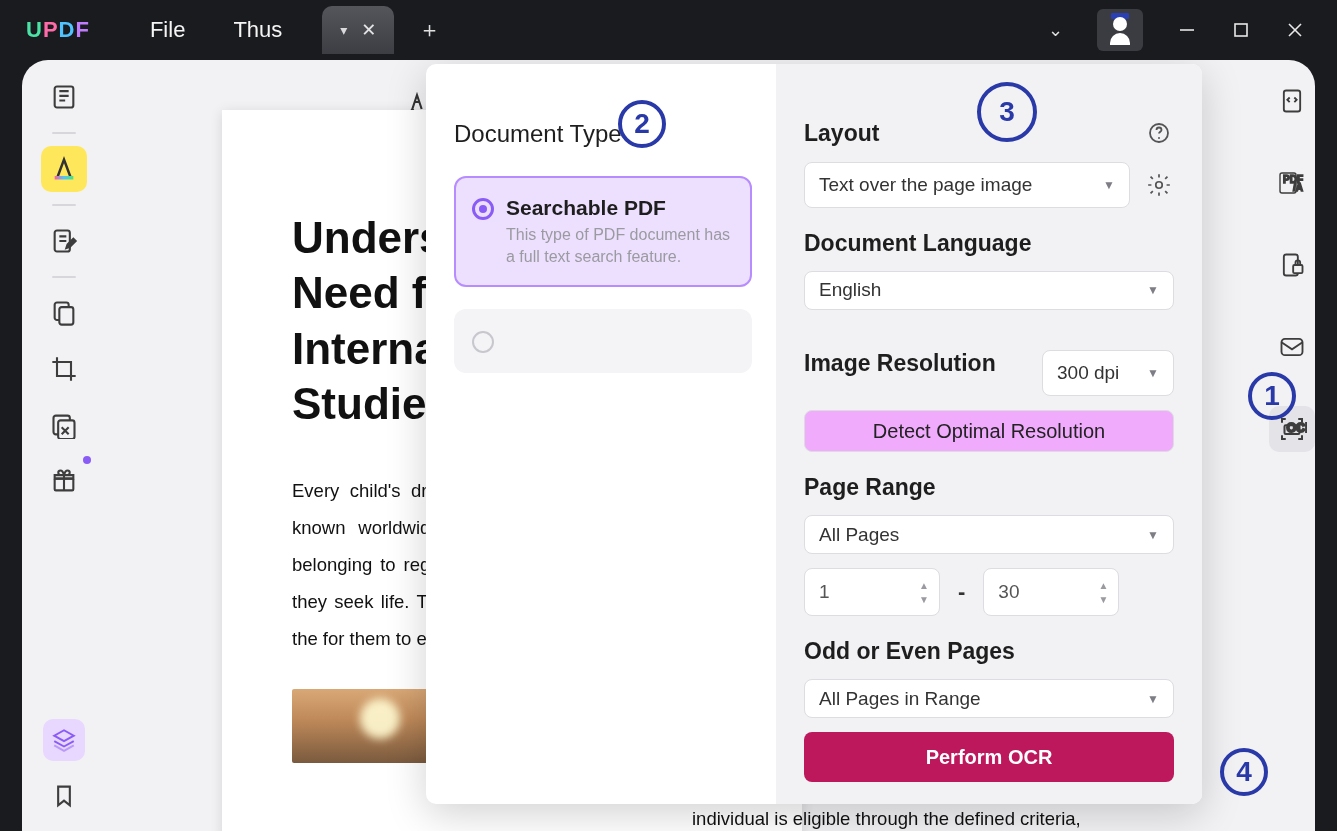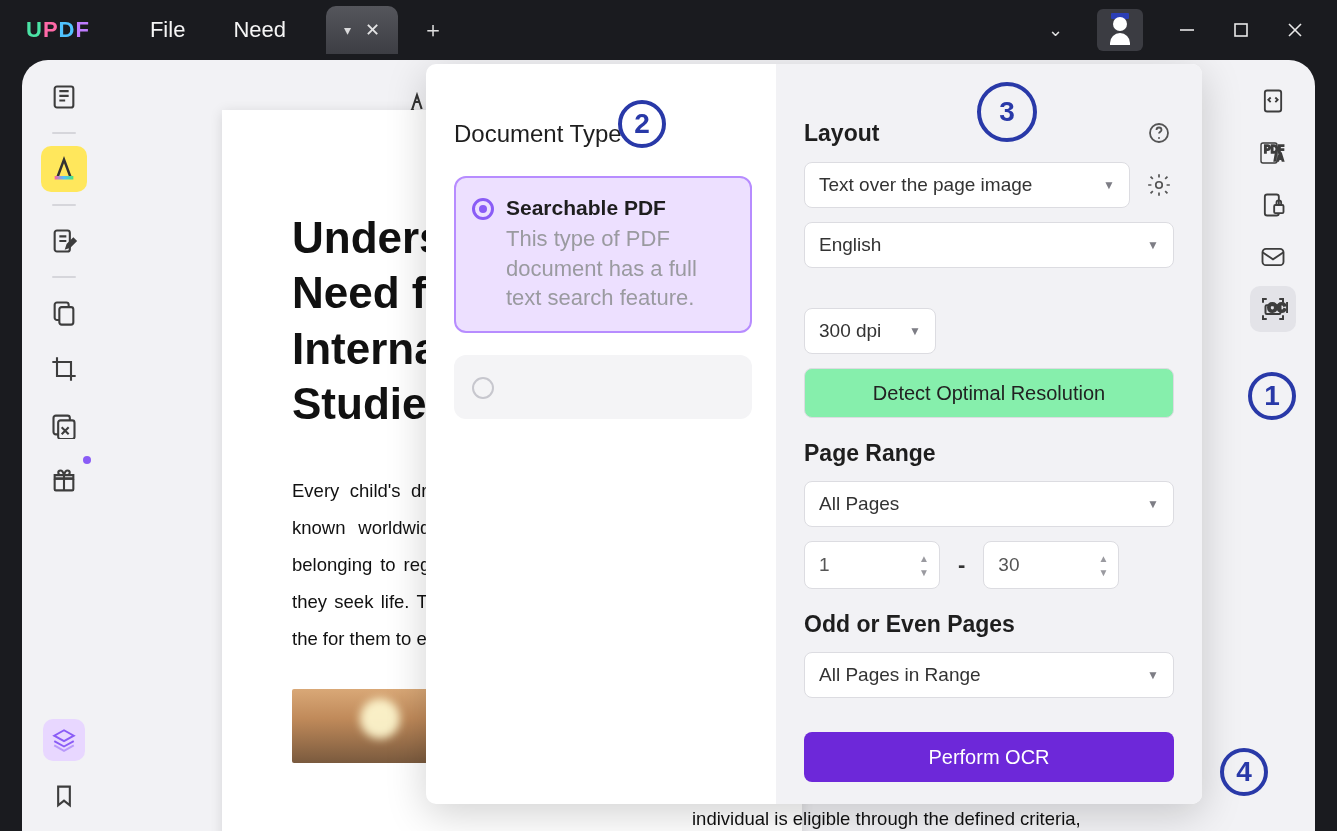--- a/index.html
+++ b/index.html
@@ -35,21 +35,21 @@
   .tool { width: 46px; height: 46px; border-radius: 10px; display: flex; align-items: center; justify-content: center; cursor: pointer; }
   .tool.active { background: #ffe75c; }
   .tool svg { width: 28px; height: 28px; }
   .sep { width: 24px; height: 2px; background: #d6d6db; border-radius: 2px; margin: 2px 0; }
   .lefttools .bottom { position: absolute; bottom: 12px; display: flex; flex-direction: column; align-items: center; gap: 12px; }
   .layers { width: 42px; height: 42px; background: #e8d7ff; border-radius: 10px; display:flex; align-items:center; justify-content:center; }
   .gift { position: relative; }
   .gift-dot { position: absolute; top: -2px; right: -4px; width: 8px; height: 8px; border-radius: 50%; background: #8a5cf6; }
 
   
-  .righttools { position: absolute; right: 0; top: 0; width: 84px; height: 100%; display: flex; flex-direction: column; align-items: center; padding-top: 18px; gap: 6px; }
+  .righttools { position: absolute; right: 0; top: 0; width: 84px; height: 100%; display: flex; flex-direction: column; align-items: flex-end; padding-top: 18px; gap: 36px; }
   .rtool { width: 46px; height: 46px; border-radius: 10px; display: flex; align-items: center; justify-content: center; cursor: pointer; }
   .rtool.active { background: #e3e3e8; }
   .rtool .lbl { font-size: 10px; font-weight: 700; fill: #3c3c3c; }
 
   
   .page { position: absolute; left: 200px; top: 50px; width: 580px; height: 860px; background: #fff; box-shadow: 0 2px 12px rgba(0,0,0,.12); padding: 100px 70px 0 70px; }
   .page h1 { font-size: 44px; font-weight: 800; line-height: 1.26; color: #111; }
   .page p { margin-top: 40px; font-size: 18.5px; line-height: 2.0; color: #111; text-align: justify; }
   .page .pic { margin-top: 32px; height: 74px; background: linear-gradient(180deg,#d9a877,#c08a5a 40%,#7a5a3e); border-radius: 2px; position: relative; overflow:hidden; }
   .page .pic::before { content:''; position:absolute; inset:0; background: radial-gradient(circle at 20% 40%, rgba(255,250,210,.9) 0 18px, transparent 22px), radial-gradient(circle at 45% 55%, rgba(255,250,210,.75) 0 14px, transparent 18px), radial-gradient(circle at 70% 45%, rgba(255,250,210,.6) 0 12px, transparent 16px); filter: blur(4px); }
@@ -64,38 +64,38 @@
   .ocr-left { width: 350px; padding: 56px 24px 0 28px; }
   .ocr-left h2 { font-size: 24px; font-weight: 400; color: #1e1e1e; margin-bottom: 28px; }
   .doctype { border: 2px solid transparent; border-radius: 12px; padding: 18px 18px 18px 16px; margin-bottom: 22px; display: flex; gap: 12px; cursor: pointer; }
   .doctype.selected { border-color: #b78cff; background: #ede0ff; }
   .doctype.unselected { background: #f4f4f6; }
   .radio { width: 22px; height: 22px; border-radius: 50%; flex: none; display:flex; align-items:center; justify-content:center; margin-top: 2px; }
   .doctype.selected .radio { border: 3px solid #8a5cf6; }
   .doctype.selected .radio::after { content:''; width:8px; height:8px; border-radius:50%; background:#8a5cf6; }
   .doctype.unselected .radio { border: 2px solid #c7c7ce; }
   .dt-title { font-size: 21px; font-weight: 700; color: #1e1e1e; }
-  .dt-sub { font-size: 22px; color: #9a9aa0; margin-top: 4px; line-height: 1.35; }
+  .dt-sub { font-size: 16px; color: #9a9aa0; margin-top: 4px; line-height: 1.35; }
 
   .ocr-right { flex: 1; background: #f2f2f5; padding: 54px 28px 22px 28px; display:flex; flex-direction:column; gap: 14px; position: relative; }
   .row { display:flex; align-items:center; justify-content: space-between; }
   .sec-label { font-size: 23px; font-weight: 700; color: #1e1e1e; }
   .help-ic, .gear-ic { width: 30px; height: 30px; display:flex; align-items:center; justify-content:center; color:#555; cursor:pointer; }
   .select { height: 46px; background: #fff; border: 1px solid #dcdce1; border-radius: 8px; display:flex; align-items:center; justify-content: space-between; padding: 0 14px; font-size: 19px; color:#333; cursor:pointer; }
   .select.small { width: 132px; margin-top: 18px; }
-  .btn-plain { height: 50px; background:#86efac; border:1px solid #dcdce1; border-radius:8px; display:flex; align-items:center; justify-content:center; font-size:20px; color:#222; cursor:pointer; }
+  .btn-plain { height: 50px; background:#f0abfc; border:1px solid #dcdce1; border-radius:8px; display:flex; align-items:center; justify-content:center; font-size:20px; color:#222; cursor:pointer; }
   .range-row { display:flex; align-items:center; gap: 18px; }
   .num { width: 136px; height: 48px; background:#fff; border:1px solid #dcdce1; border-radius:8px; display:flex; align-items:center; padding: 0 8px 0 14px; font-size:19px; color:#555; position:relative; }
   .num .spin { position:absolute; right:6px; top:6px; bottom:6px; width:18px; display:flex; flex-direction:column; justify-content:center; gap:4px; }
   .num .spin div { height: 10px; display:flex; align-items:center; justify-content:center; color:#9a9aa0; font-size:10px; cursor:pointer; }
   .dash { font-size: 22px; font-weight: 700; color:#333; }
   .actions { display:flex; gap: 18px; margin-top: auto; }
   .btn { flex:1; height: 50px; border-radius: 8px; display:flex; align-items:center; justify-content:center; font-size: 20px; cursor:pointer; }
   .btn.cancel { background:#fff; border:1px solid #dcdce1; color:#222; }
-  .btn.primary { background:#6d28d9; color:#fff; }
+  .btn.primary { background:#be185d; color:#fff;font-weight:bold; }
 
   .tri { font-size: 12px; color:#7d7d85; }
 
   
   .anno { position:absolute; width:48px; height:48px; border:4px solid #2939a8; border-radius:50%; display:flex; align-items:center; justify-content:center; font-size:28px; font-weight:700; color:#2939a8; z-index:200; background: transparent; }
   .anno.a1 { left: 1226px; top: 312px; }
   .anno.a2 { left: 596px; top: 40px; }
   .anno.a3 { left: 955px; top: 22px; width:60px; height:60px; }
   .anno.a4 { left: 1198px; top: 688px; }
 
@@ -104,21 +104,21 @@
 <body>
 
 <div class="topbar">
   <div class="logo">
     <span class="u">U</span>
       <span class="p">P</span>
       <span class="d">D</span>
       <span class="f">F</span>
   </div>
   <div class="menu-item">File</div>
-  <div class="menu-item" style="margin-left:48px">Need</div>
+  <div class="menu-item" style="margin-left:48px">Thus</div>
   <div class="tabs">
     <div class="tab">
       <span class="dd">▾</span>
       <span class="x">✕</span>
     </div>
     <div class="newtab">＋</div>
   </div>
   <div class="wincontrols">
     <span class="drop">⌄</span>
     <div class="avatar-box">
@@ -300,26 +300,28 @@
           <span class="tri">▼</span>
         </div>
         <div class="gear-ic">
           <svg width="26" height="26" viewBox="0 0 24 24" fill="none" stroke="#555" stroke-width="1.6">
               <circle cx="12" cy="12" r="3"></circle>
               <path d="M12 2v3M12 19v3M4.2 4.2l2.1 2.1M17.7 17.7l2.1 2.1M2 12h3M19 12h3M4.2 19.8l2.1-2.1M17.7 6.3l2.1-2.1"></path>
             </svg>
         </div>
       </div>
 
+      <div class="sec-label" style="margin-top:8px">Document Language</div>
       <div class="select">
         <span>English</span>
         <span class="tri">▼</span>
       </div>
 
       <div class="row" style="margin-top:8px">
+        <div class="sec-label">Image Resolution</div>
         <div class="select small">
           <span>300 dpi</span>
           <span class="tri">▼</span>
         </div>
       </div>
       <div class="btn-plain">Detect Optimal Resolution</div>
 
       <div class="sec-label" style="margin-top:8px">Page Range</div>
       <div class="select">
         <span>All Pages</span>

